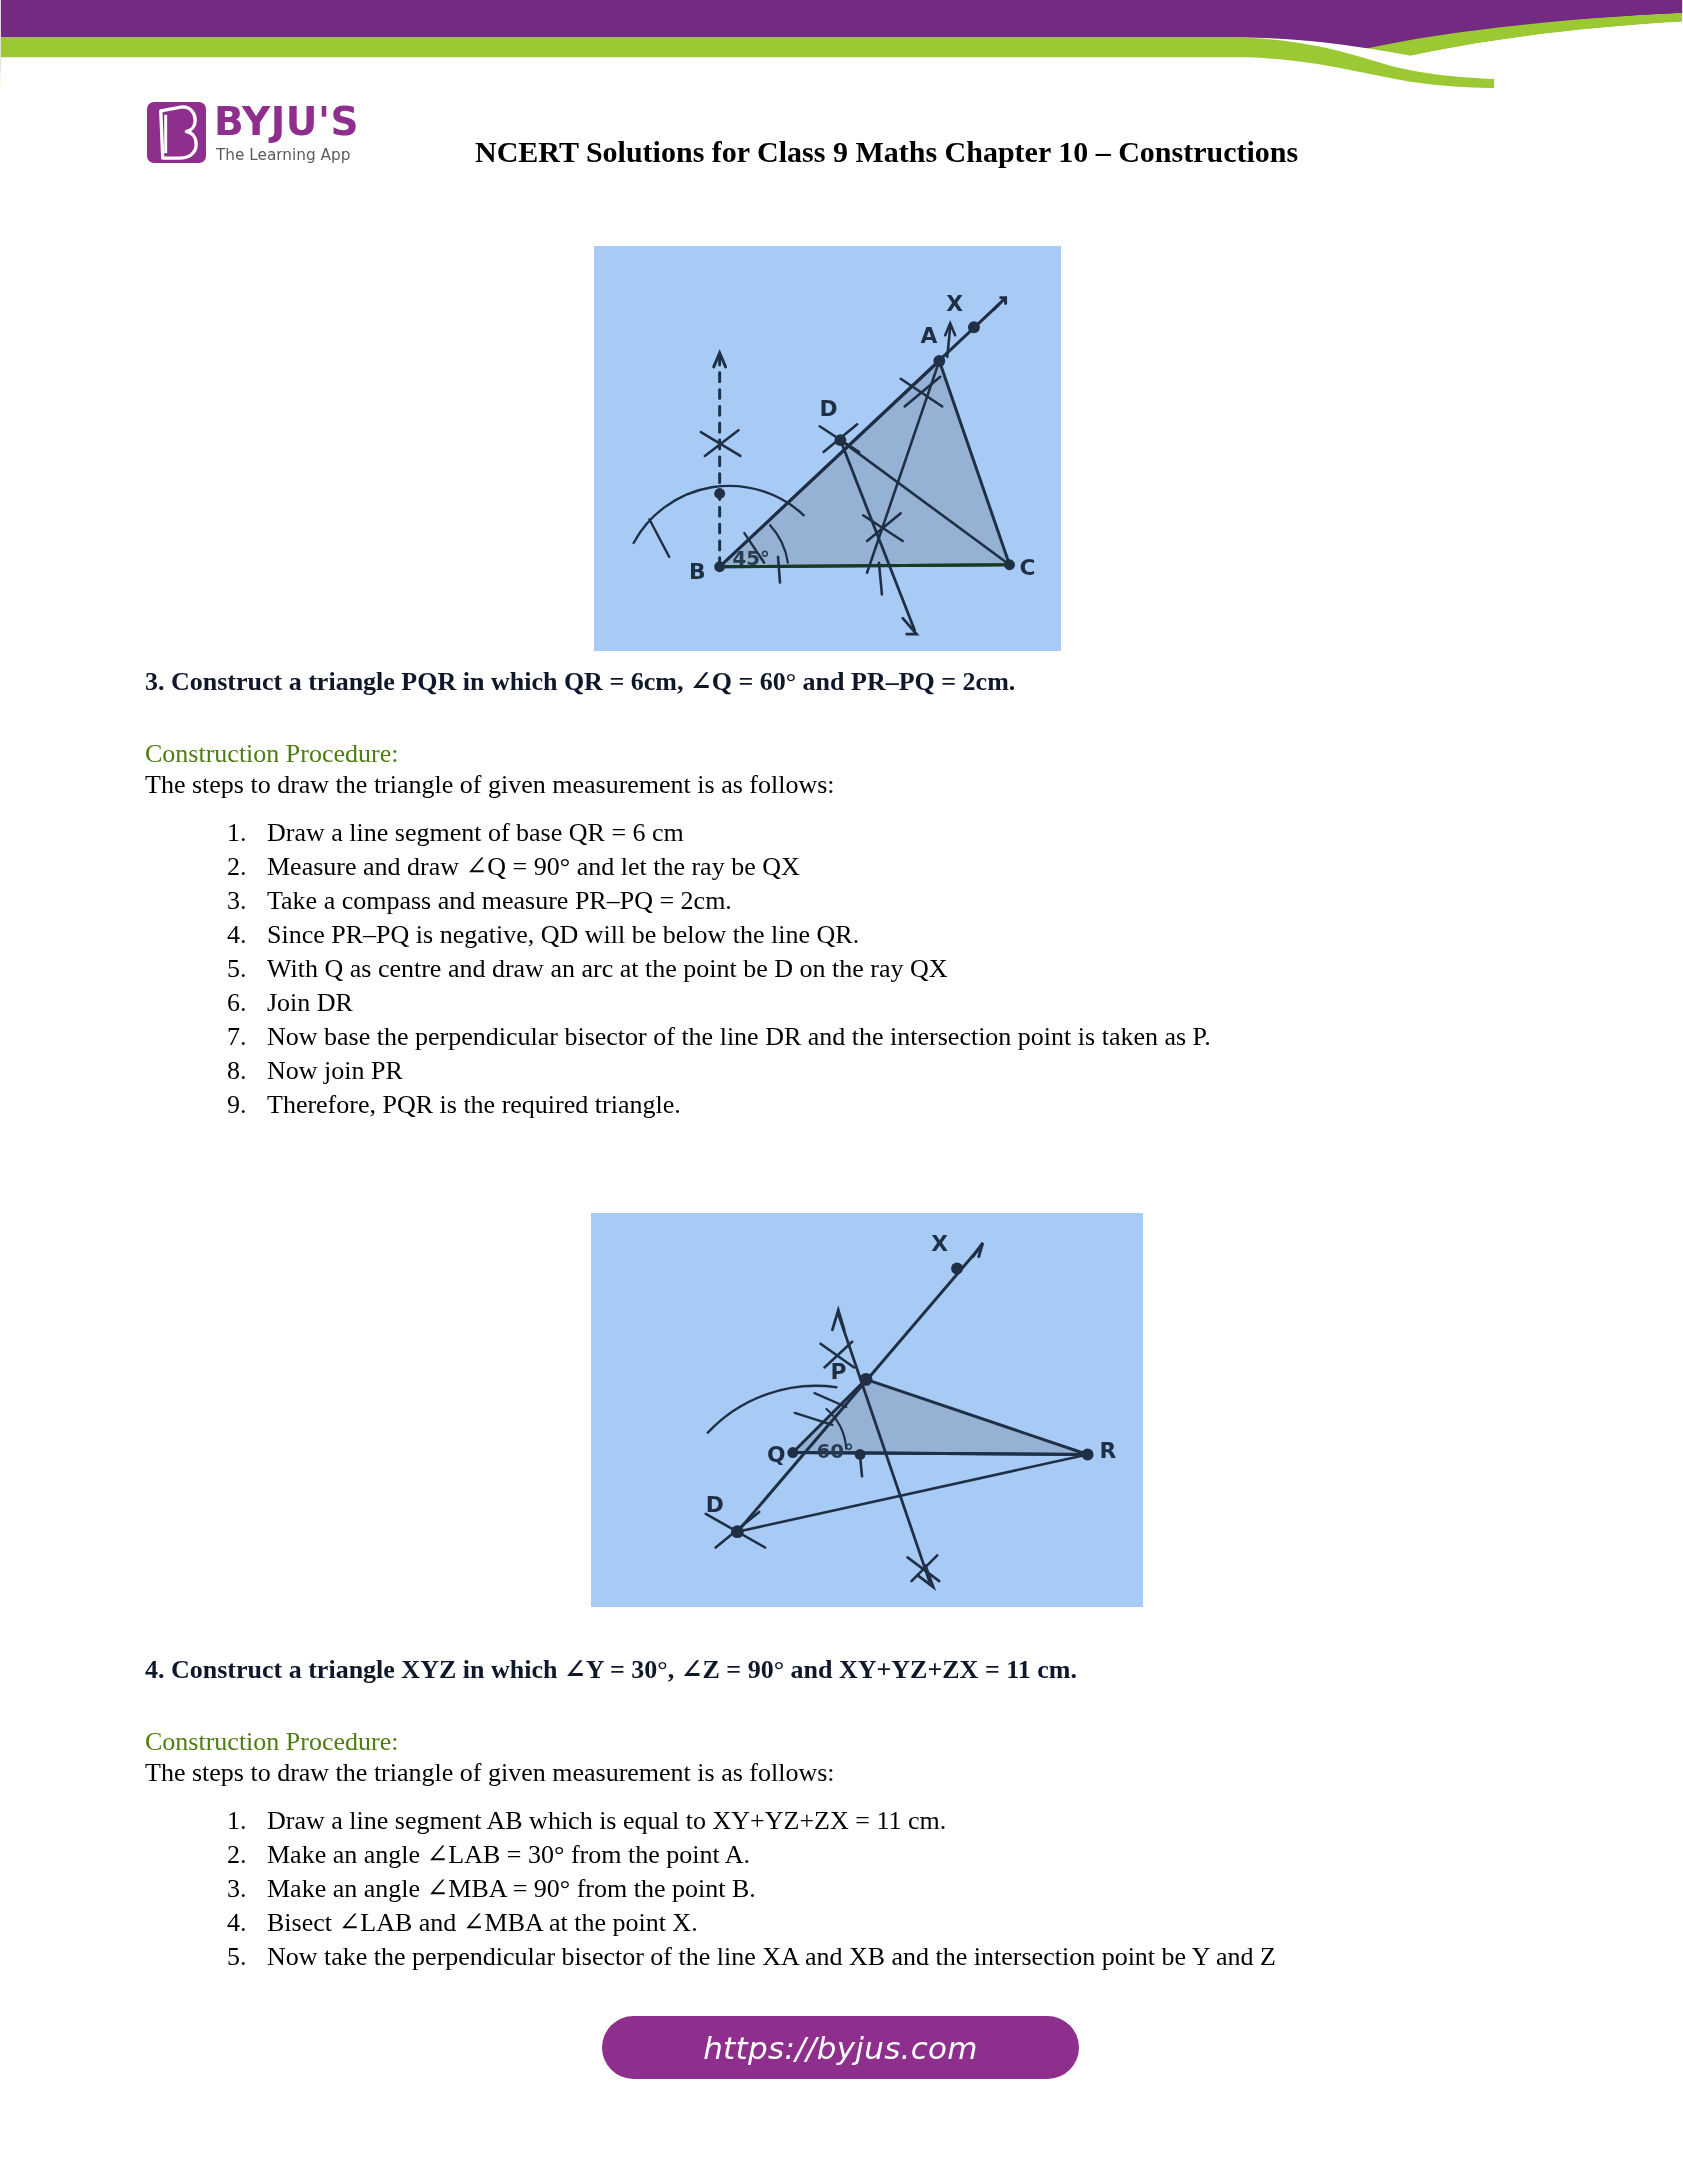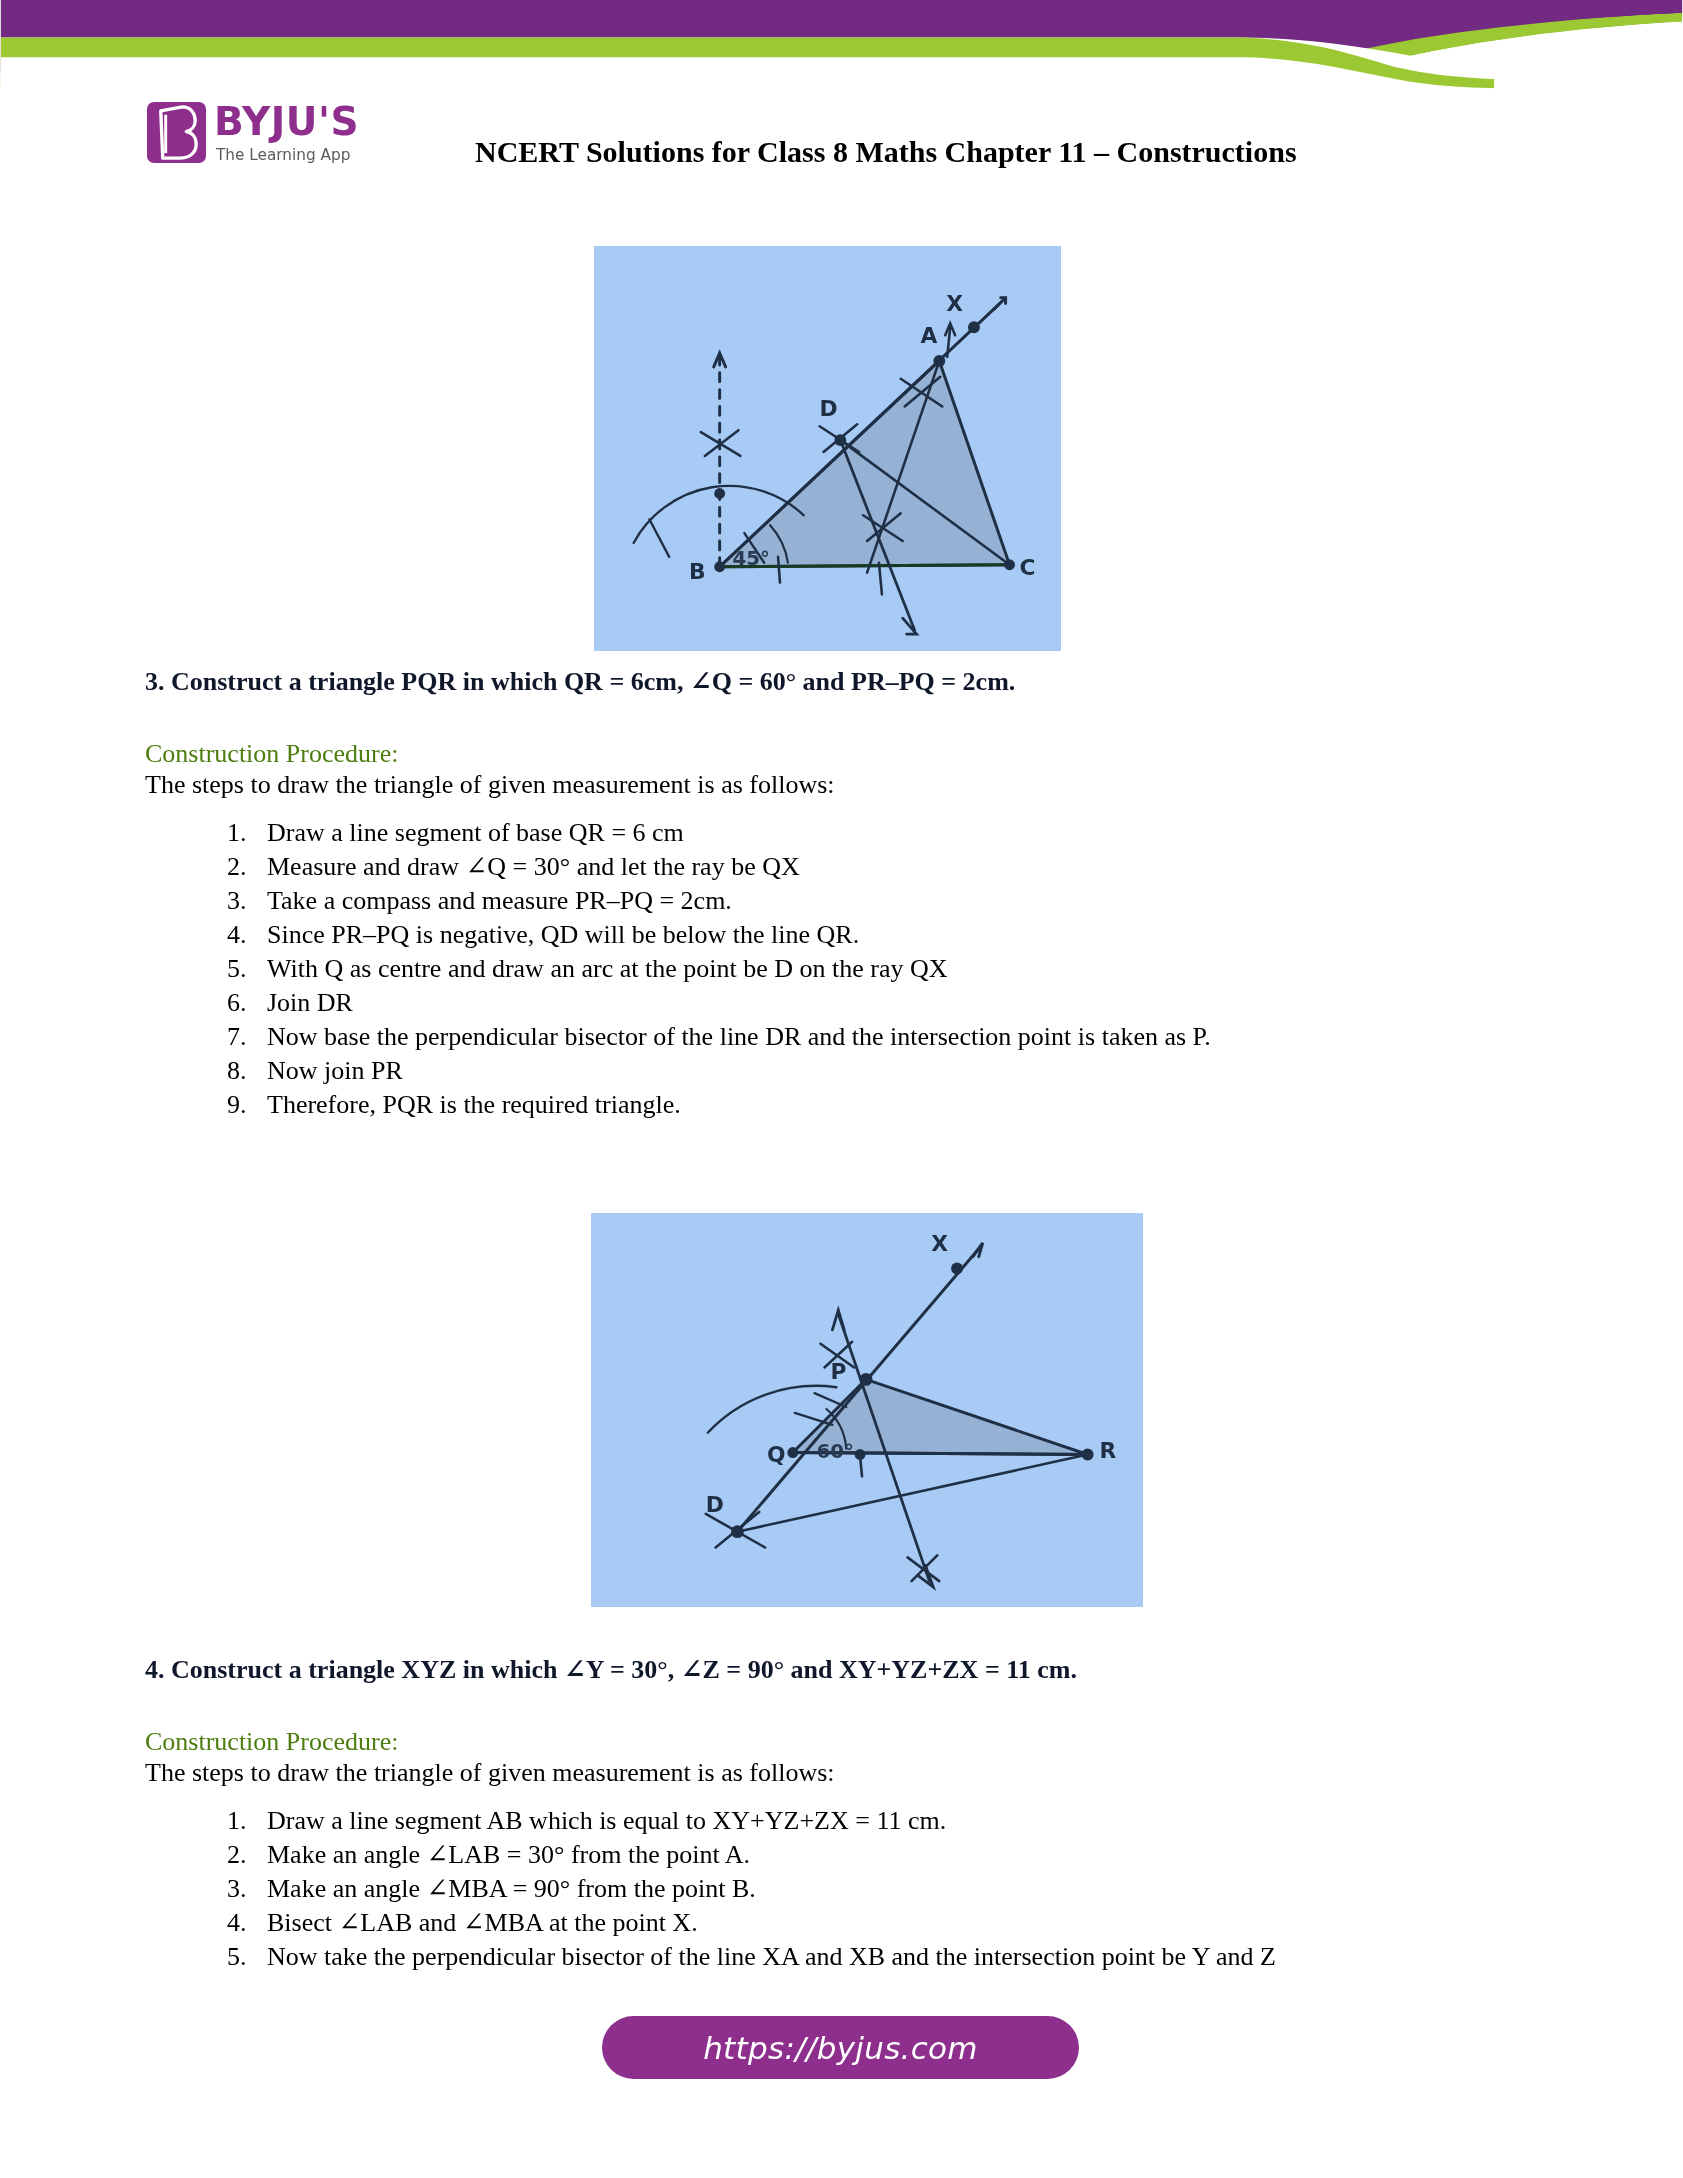--- a/index.html
+++ b/index.html
@@ -185,21 +185,21 @@
   <div class="logo-mark">
     <svg width="59" height="61" viewBox="0 0 60 62" xmlns="http://www.w3.org/2000/svg">
       <path d="M14 9 L36 5 C45 5 49 12 49 19 C49 25 45 29 40 30 C46 31 50 36 50 43 C50 52 43 57 33 57 L16 57 Z" fill="none" stroke="#ffffff" stroke-width="3.4" stroke-linejoin="round"></path>
       <path d="M19 13 L19 52" fill="none" stroke="#ffffff" stroke-width="3"></path>
     </svg>
   </div>
   <div class="logo-word">BYJU'S</div>
   <div class="logo-tag">The Learning App</div>
 </div>
 
-<div class="page-title">NCERT Solutions for Class 8 Maths Chapter 11 – Constructions</div>
+<div class="page-title">NCERT Solutions for Class 9 Maths Chapter 10 – Constructions</div>
 
 <div class="figure" id="figure-1">
   <svg width="467" height="405" viewBox="0 0 472 409" xmlns="http://www.w3.org/2000/svg" font-family="DejaVu Sans, sans-serif" font-weight="bold">
     <g stroke="#1F2F45" fill="none" stroke-width="2.6" stroke-linecap="round">
 
       <polygon points="127,324 349,116 420,322" fill="#8FA8C8" fill-opacity="0.75" stroke="#1F2F45" stroke-width="3"></polygon>
 
       <line x1="127" y1="324" x2="420" y2="322" stroke="#173A20" stroke-width="3"></line>
 
       <line x1="127" y1="324" x2="410" y2="58" stroke-width="3"></line>
@@ -305,21 +305,21 @@
     </g>
   </svg>
 </div>
 
 <div class="content">
   <div class="q-heading" id="q3-heading">3. Construct a triangle PQR in which QR = 6cm, ∠Q = 60° and PR–PQ = 2cm.</div>
   <div class="proc-label" id="q3-proc-label">Construction Procedure:</div>
   <div class="proc-intro" id="q3-proc-intro">The steps to draw the triangle of given measurement is as follows:</div>
   <ol class="steps" id="q3-steps">
       <li>Draw a line segment of base QR = 6 cm</li>
-      <li>Measure and draw ∠Q = 30° and let the ray be QX</li>
+      <li>Measure and draw ∠Q = 90° and let the ray be QX</li>
       <li>Take a compass and measure PR–PQ = 2cm.</li>
       <li>Since PR–PQ is negative, QD will be below the line QR.</li>
       <li>With Q as centre and draw an arc at the point be D on the ray QX</li>
       <li>Join DR</li>
       <li>Now base the perpendicular bisector of the line DR and the intersection point is taken as P.</li>
       <li>Now join PR</li>
       <li>Therefore, PQR is the required triangle.</li>
     </ol>
 </div>
 

